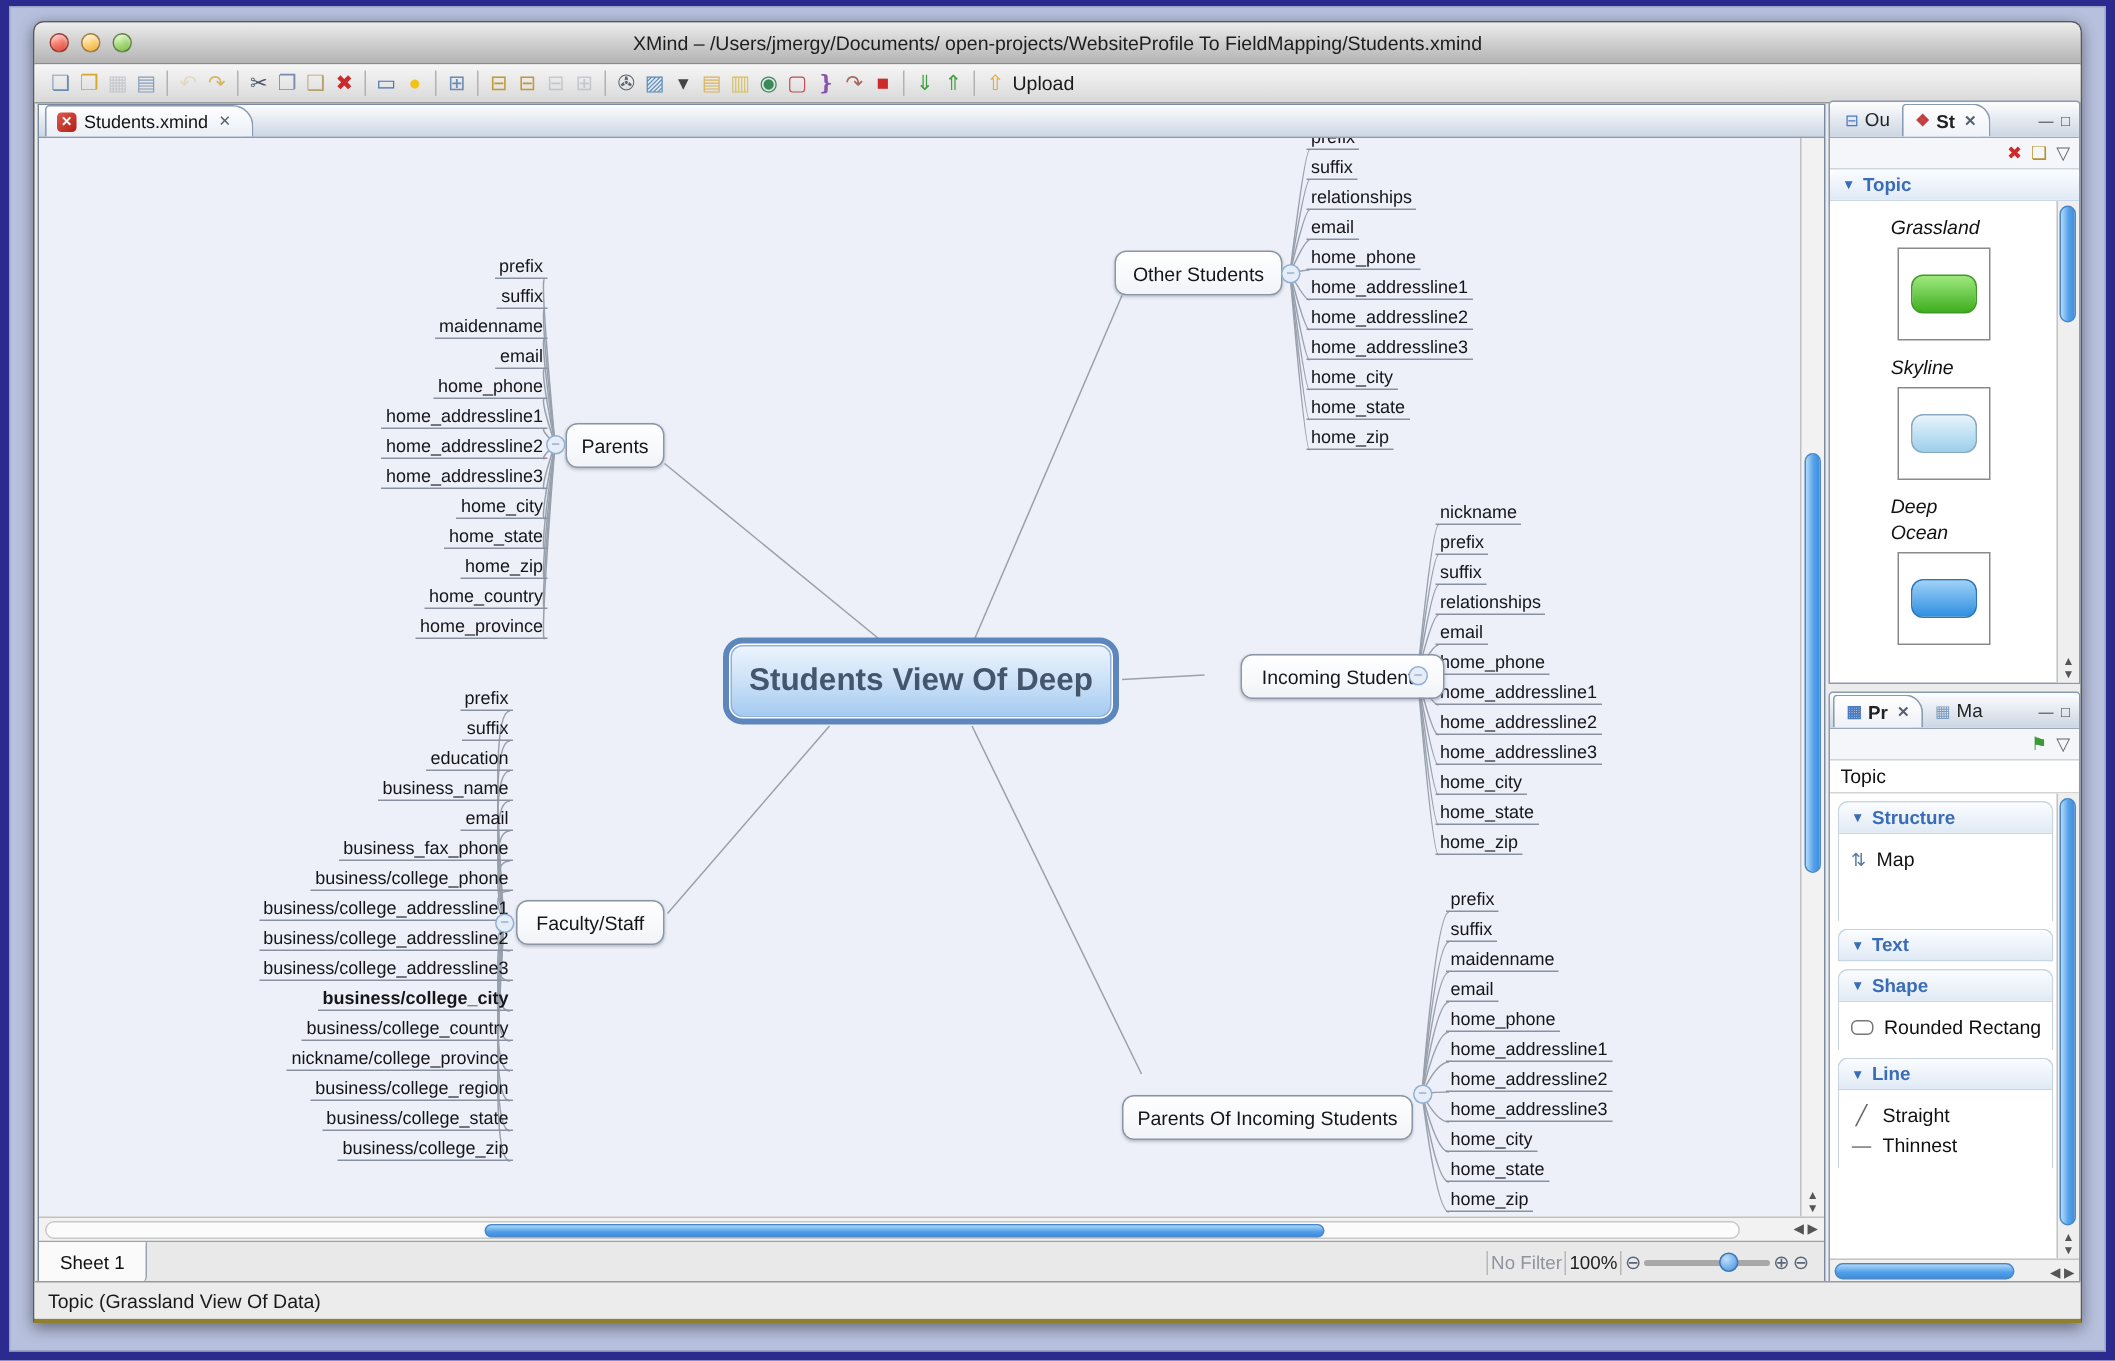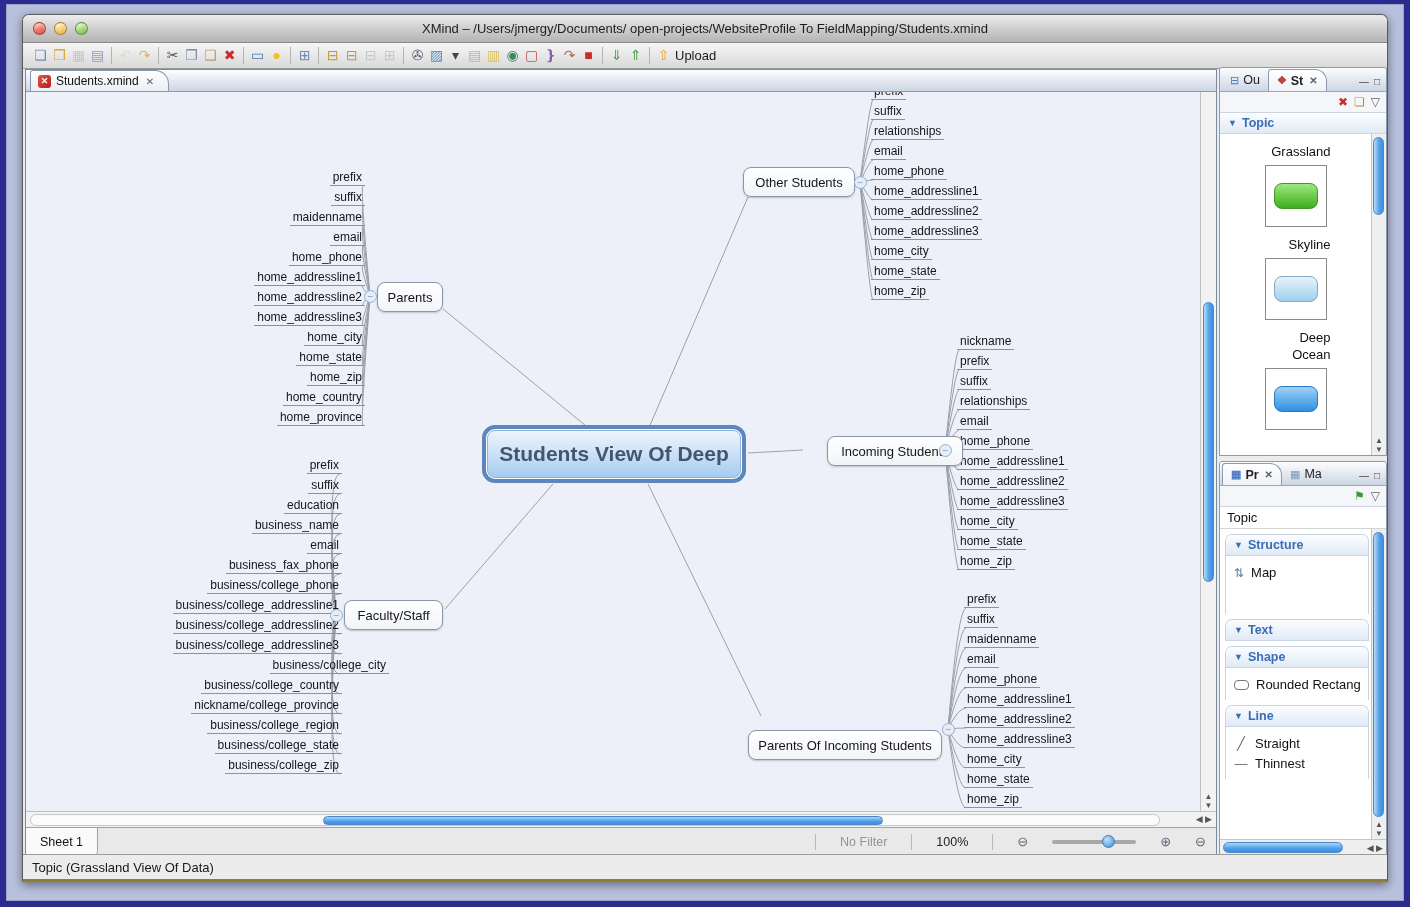--- a/index.html
+++ b/index.html
@@ -111,21 +111,21 @@
             background:linear-gradient(180deg,#a9d7f8,#4f9ee8 60%,#3f8ede);
             border:1px solid #4a86c8; }
   .scroll-arrows-h { position:absolute; right:4px; top:2px; font-size:9px; color:#555; }
 
   
   .sheetbar { height:28px; background:#e9e9e9; border-top:1px solid #9aa2b0; display:flex; align-items:stretch; }
   .sheettab {
     width:72px; background:#fafafa; border-right:1px solid #9aa2b0; border-radius:0 0 4px 0;
     display:flex; align-items:center; justify-content:center; font-size:12.5px; color:#111;
   }
-  .sheetbar-right { margin-left:auto; display:flex; align-items:center; gap:24px; padding-right:10px; font-size:12.5px; }
+  .sheetbar-right { margin-left:auto; display:flex; align-items:center; gap:2px; padding-right:10px; font-size:12.5px; }
   .vbar { width:1px; height:16px; background:#b8b8b8; }
   .filter-label { color:#8f959d; }
   .zoom-level { color:#222; }
   .zoom-glyph { font-size:13px; color:#5a6576; }
   .zoom-track { position:relative; width:84px; height:4px; background:#a8a8a8; border-radius:2px; }
   .zoom-thumb { position:absolute; left:50px; top:-5px; width:13px; height:13px; border-radius:50%;
                 background:radial-gradient(circle at 35% 30%, #bfe0fa, #418ede); border:1px solid #3a76ba; }
 
   
   .panel {
@@ -151,21 +151,21 @@
   .section-hdr {
     display:flex; align-items:center; gap:5px; padding:3px 8px;
     color:#3a6cb8; font-weight:bold; font-size:12.5px;
     background:linear-gradient(180deg,#fbfdff,#e0eaf5);
     border-bottom:1px solid #c8d8e8; border-radius:6px 6px 0 0;
   }
   .arrow-down { font-size:9px; color:#3a6cb8; }
 
   
   .styles-content { position:relative; height:344px; overflow:hidden; padding-right:15px; }
-  .style-item { text-align:right; }
+  .style-item { text-align:left;font-style:italic; }
   .style-name { font-size:13px; color:#111; margin:9px auto 5px; width:70px; line-height:17px; }
   .style-box { width:62px; height:62px; border:1px solid #8a8a8a; background:#fff; margin:0 auto;
                display:flex; align-items:center; justify-content:center; }
   .style-pill { width:44px; height:26px; border-radius:8px; border:1px solid #888; }
   .panel-vscroll { position:absolute; top:0; right:0; width:15px; bottom:0; background:#efefef; border-left:1px solid #c4c4c4; }
 
   
   .context-row { padding:3px 7px; font-size:13px; color:#111; border-bottom:1px solid #d4d4d4; }
   .props-content { position:relative; height:306px; overflow:hidden; padding:0 15px 0 0; }
   .prop-section { margin:5px 2px 0 5px; border:1px solid #c6d4e2; border-bottom:none; border-radius:7px 7px 0 0; }
@@ -380,21 +380,21 @@
           <div class="leaf" style="top: 366px; right: 858px;">prefix</div>
           <div class="leaf" style="top: 386px; right: 858px;">suffix</div>
           <div class="leaf" style="top: 406px; right: 858px;">education</div>
           <div class="leaf" style="top: 426px; right: 858px;">business_name</div>
           <div class="leaf" style="top: 446px; right: 858px;">email</div>
           <div class="leaf" style="top: 466px; right: 858px;">business_fax_phone</div>
           <div class="leaf" style="top: 486px; right: 858px;">business/college_phone</div>
           <div class="leaf" style="top: 506px; right: 858px;">business/college_addressline1</div>
           <div class="leaf" style="top: 526px; right: 858px;">business/college_addressline2</div>
           <div class="leaf" style="top: 546px; right: 858px;">business/college_addressline3</div>
-          <div class="leaf" style="top: 566px; right: 811px;">business/college_city</div>
+          <div class="leaf" style="top: 566px; right: 858px; font-weight: bold;">business/college_city</div>
           <div class="leaf" style="top: 586px; right: 858px;">business/college_country</div>
           <div class="leaf" style="top: 606px; right: 858px;">nickname/college_province</div>
           <div class="leaf" style="top: 626px; right: 858px;">business/college_region</div>
           <div class="leaf" style="top: 646px; right: 858px;">business/college_state</div>
           <div class="leaf" style="top: 666px; right: 858px;">business/college_zip</div>
           <div class="branch" style="left: 318px; top: 508px; width: 99px; height: 30px;">Faculty/Staff</div>
           <div class="collapse" style="left: 304px; top: 517px;">−</div>
           <div class="leaf" style="top: 500px; left: 938px;">prefix</div>
           <div class="leaf" style="top: 520px; left: 938px;">suffix</div>
           <div class="leaf" style="top: 540px; left: 938px;">maidenname</div>

